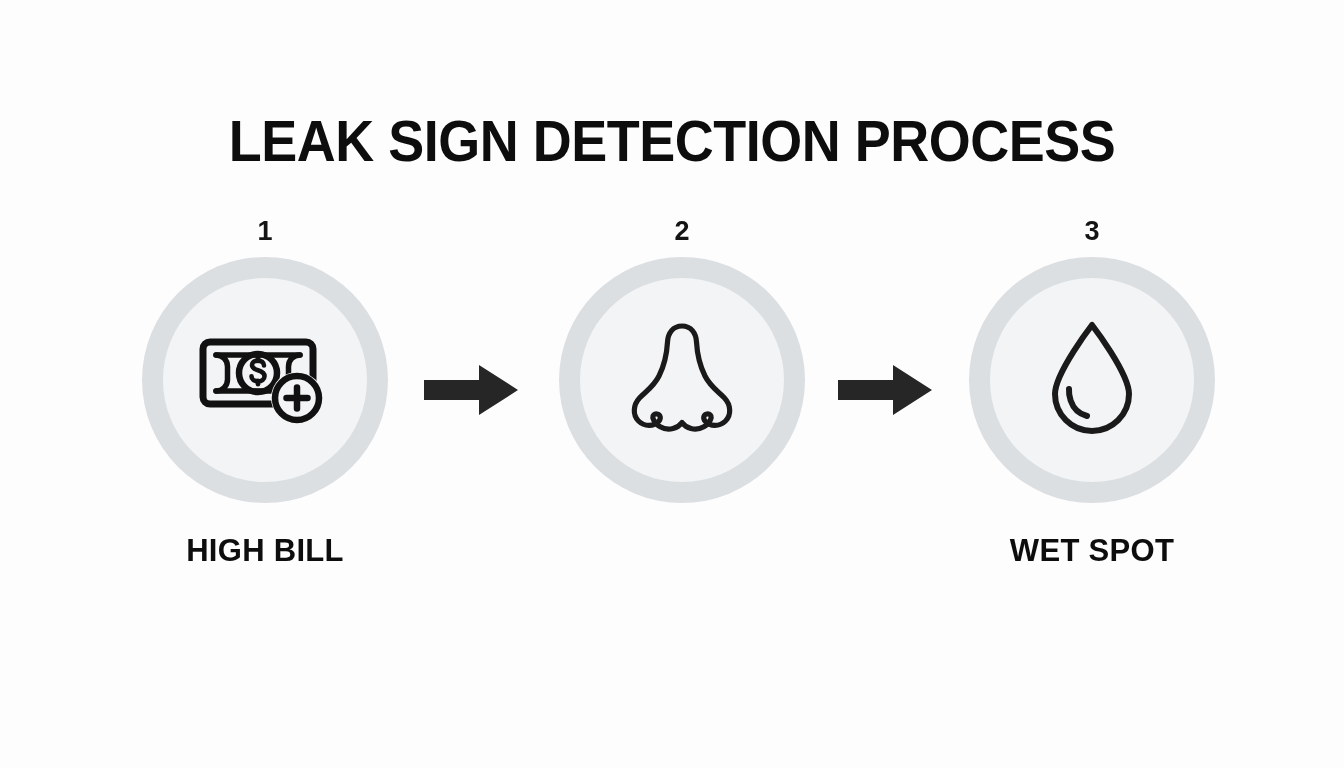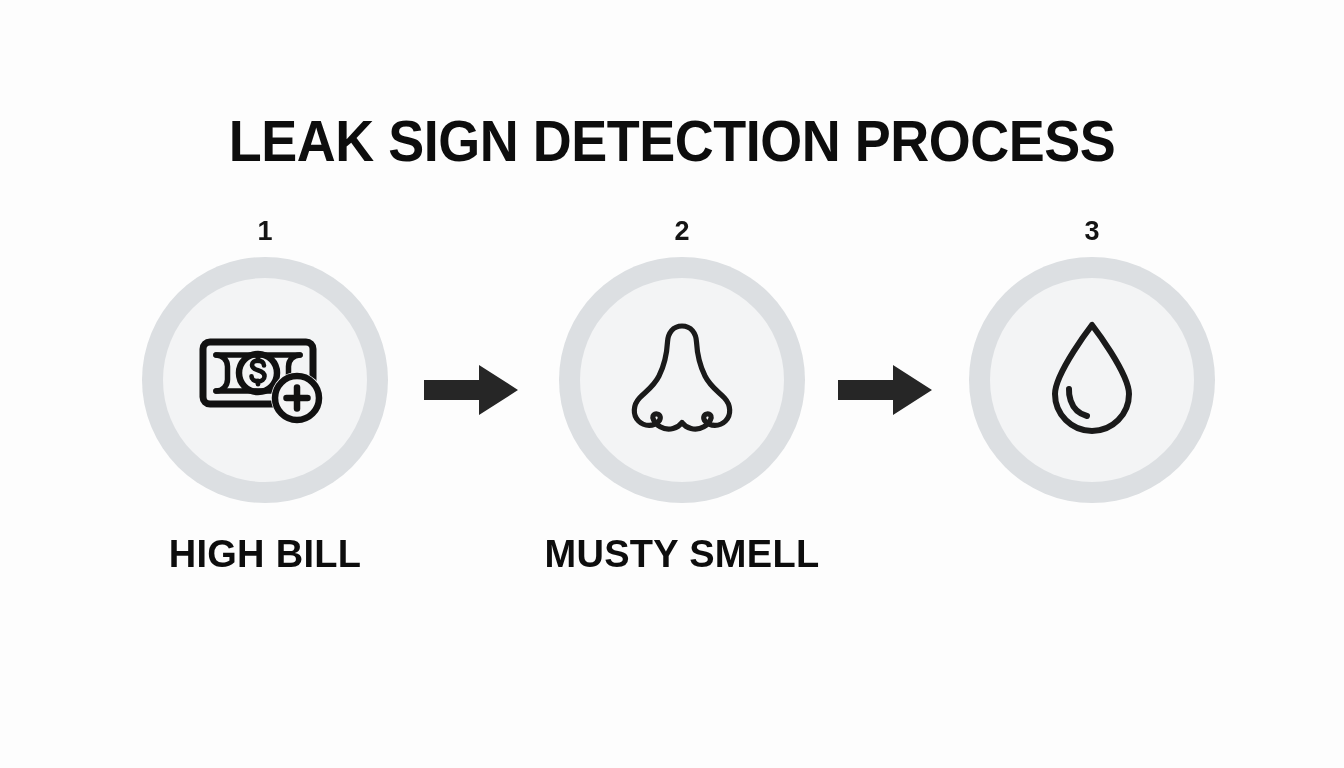--- a/index.html
+++ b/index.html
@@ -98,21 +98,21 @@
   .step-icon {
     display: block;
   }
 
   .step-label {
     position: absolute;
     top: 330px;
     left: -20px;
     width: 340px;
     text-align: center;
-    font-size: 38px;
+    font-size: 31px;
     font-weight: bold;
     color: #0d0d0d;
     letter-spacing: 0.3px;
     line-height: 1;
     white-space: nowrap;
   }
 
   
   .arrow {
     position: absolute;
@@ -188,41 +188,41 @@
                        C84 108.5 93.5 109 99.5 103
                        C105.5 97 105 87 98.5 80
                        C93 74 84.5 69 79 58
                        C73 46 71 33 70.5 24
                        C70 15 65 8 56 8 Z" stroke="#1a1a1a" stroke-width="5.2" fill="none" stroke-linejoin="round" stroke-linecap="round"></path>
             </svg>
           </span>
         </div>
       </div>
 
-      <div class="step-label">MUSTY SMELL</div>
     </div>
 
     <div class="step step-3">
       <div class="step-number">3</div>
 
       <div class="circle-outer">
         <div class="circle-inner">
           <span class="step-icon">
             <svg width="98" height="122" viewBox="0 0 98 122" fill="none" xmlns="http://www.w3.org/2000/svg">
               <path d="M49 8
                        C49 8 12 56 12 77
                        C12 97.4 28.6 114 49 114
                        C69.4 114 86 97.4 86 77
                        C86 56 49 8 49 8 Z" stroke="#1a1a1a" stroke-width="6" fill="none" stroke-linejoin="round" stroke-linecap="round"></path>
               <path d="M26 72 C26 72 24.5 94 44 99" stroke="#1a1a1a" stroke-width="6" fill="none" stroke-linecap="round"></path>
             </svg>
           </span>
         </div>
       </div>
 
+      <div class="step-label">WET SPOT</div>
     </div>
 
   </div>
 
   <div class="arrow arrow-1">
     <svg width="94" height="56" viewBox="0 0 94 56" xmlns="http://www.w3.org/2000/svg">
       <path d="M0 18 L55 18 L55 3 L94 28 L55 53 L55 38 L0 38 Z" fill="#262626"></path>
     </svg>
   </div>
 

